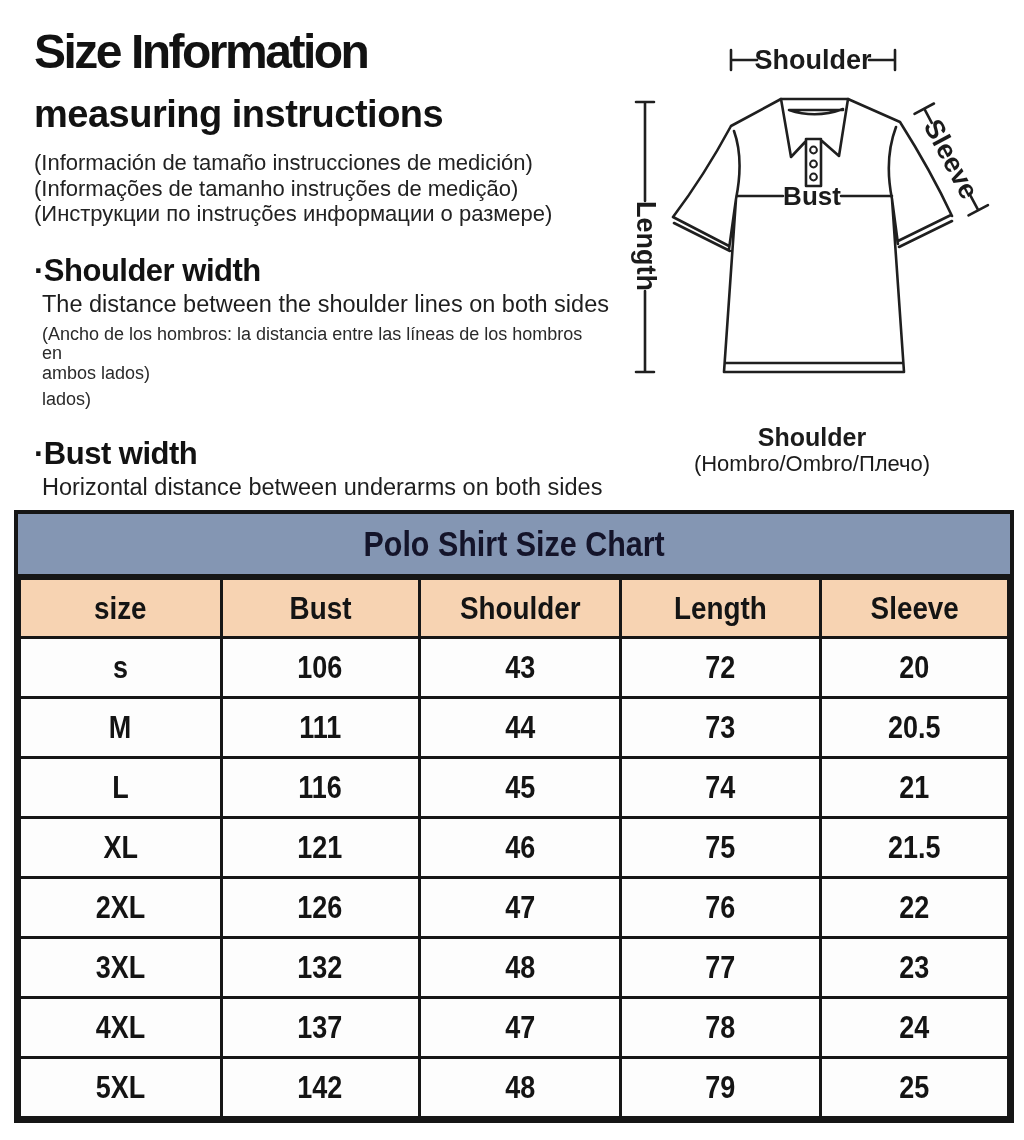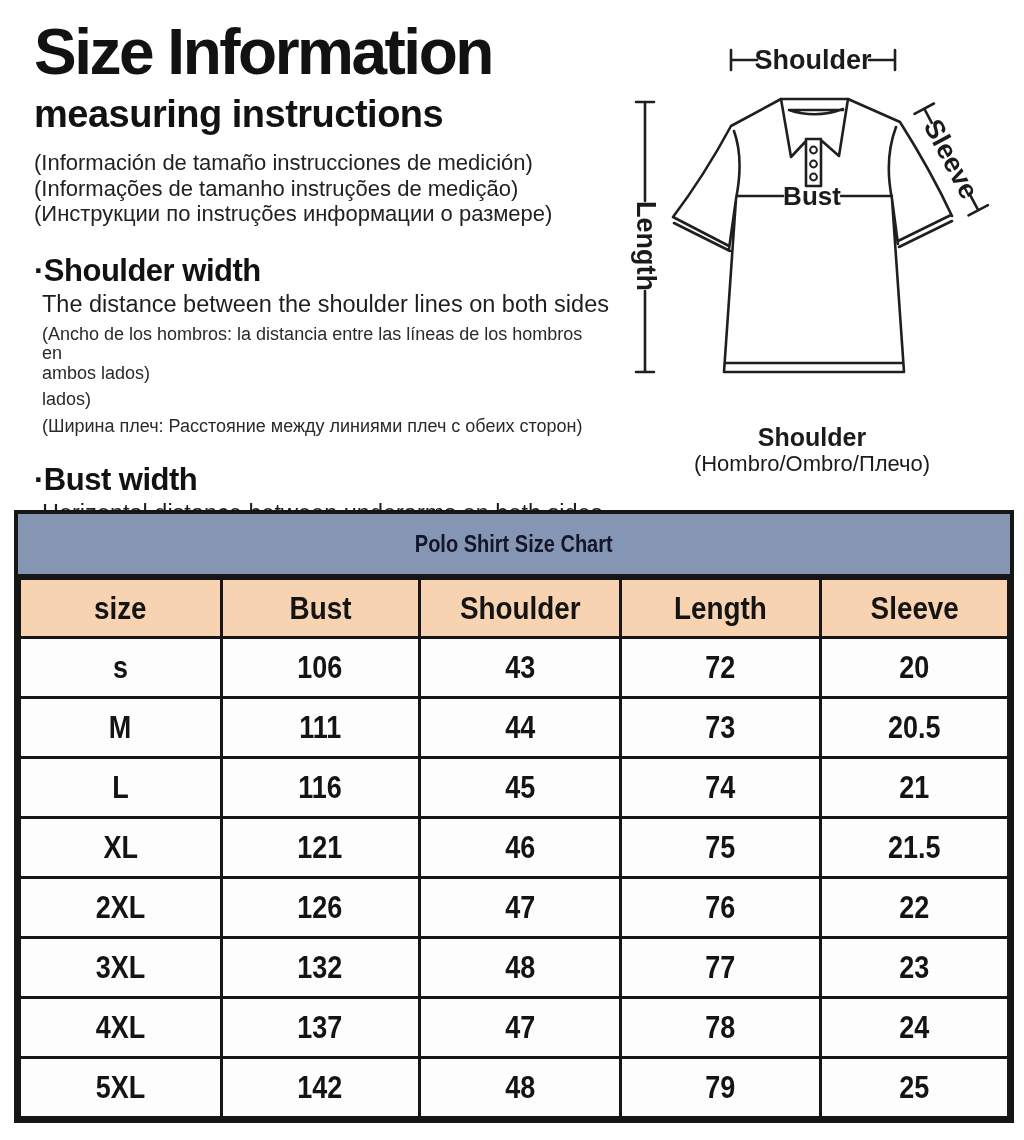--- a/index.html
+++ b/index.html
@@ -1,39 +1,39 @@
 <!DOCTYPE html>
 <html style="--table-title-bg: #8496b3; --table-header-bg: #f7d3b2; --table-border: #161616; --table-title-text: #14142a; --row-bg: #fdfdfd;"><head>
 <meta charset="utf-8">
 <style>
   html,body{margin:0;padding:0;background:#ffffff;}
   body{width:1024px;height:1140px;font-family:"Liberation Sans",sans-serif;color:#1c1c1c;}
   .page{position:relative;width:1024px;height:1140px;overflow:hidden;background:#ffffff;}
 
   
   .info{position:absolute;left:34px;top:18px;width:588px;}
-  .h1{font-size:64px;font-weight:700;letter-spacing:-2.5px;line-height:68px;color:#121212;}
+  .h1{font-size:48px;font-weight:700;letter-spacing:-2.5px;line-height:68px;color:#121212;}
   .h2{font-size:38px;font-weight:700;letter-spacing:-0.5px;line-height:44px;margin-top:6px;color:#121212;}
   .top-trans{margin-top:14px;}
   .top-trans .tline{font-size:22px;line-height:25.5px;color:#222;}
   .section{margin-top:27px;}
   .sec-head{font-size:31px;font-weight:700;letter-spacing:-0.5px;line-height:34px;color:#121212;}
   .sec-desc{font-size:23.5px;line-height:27px;margin:3px 0 2px 8px;color:#1e1e1e;}
   .sec-trans{margin-left:8px;}
   .tgroup{font-size:18px;line-height:19.5px;margin:7px 0;color:#2a2a2a;max-width:560px;}
 
   
   .diagram{position:absolute;left:613px;top:18px;width:410px;height:462px;}
   .diagram text{font-family:"Liberation Sans",sans-serif;fill:#1b1b1b;}
 
   
   .table-wrap{position:absolute;left:14px;top:510px;width:992px;border:4px solid var(--table-border,#161616);background:#fff;}
   .t-title{height:60px;background:var(--table-title-bg,#8496b3);border-bottom:3px solid var(--table-border,#161616);
            display:flex;align-items:center;justify-content:center;
-           font-size:23px;font-weight:700;color:var(--table-title-text,#14142a);}
+           font-size:35px;font-weight:700;color:var(--table-title-text,#14142a);}
   table{width:100%;border-collapse:collapse;table-layout:fixed;}
   th,td{border:3px solid var(--table-border,#161616);text-align:center;vertical-align:middle;font-weight:700;color:#141414;padding:0;}
   th{background:var(--table-header-bg,#f7d3b2);height:56px;font-size:32px;}
   td{background:var(--row-bg,#fdfdfd);height:57px;font-size:31px;}
   .cn{display:inline-block;transform:scaleX(0.87);}
 </style>
 </head>
 <body>
 
 <div class="page">
@@ -50,23 +50,20 @@
     <div class="section">
       <div class="sec-head"><span>·</span><span>Shoulder width</span></div>
       <div class="sec-desc">The distance between the shoulder lines on both sides</div>
       <div class="sec-trans">
           <div class="tgroup">
             <div>(Ancho de los hombros: la distancia entre las líneas de los hombros en</div>
             <div>ambos lados)</div>
           </div>
           <div class="tgroup">
             <div>lados)</div>
-          </div>
-          <div class="tgroup">
-            <div>(Ширина плеч: Расстояние между линиями плеч с обеих сторон)</div>
           </div>
         </div>
     </div>
 
     <div class="section">
       <div class="sec-head"><span>·</span><span>Bust width</span></div>
       <div class="sec-desc">Horizontal distance between underarms on both sides</div>
       <div class="sec-trans"></div>
     </div>
   </div>

